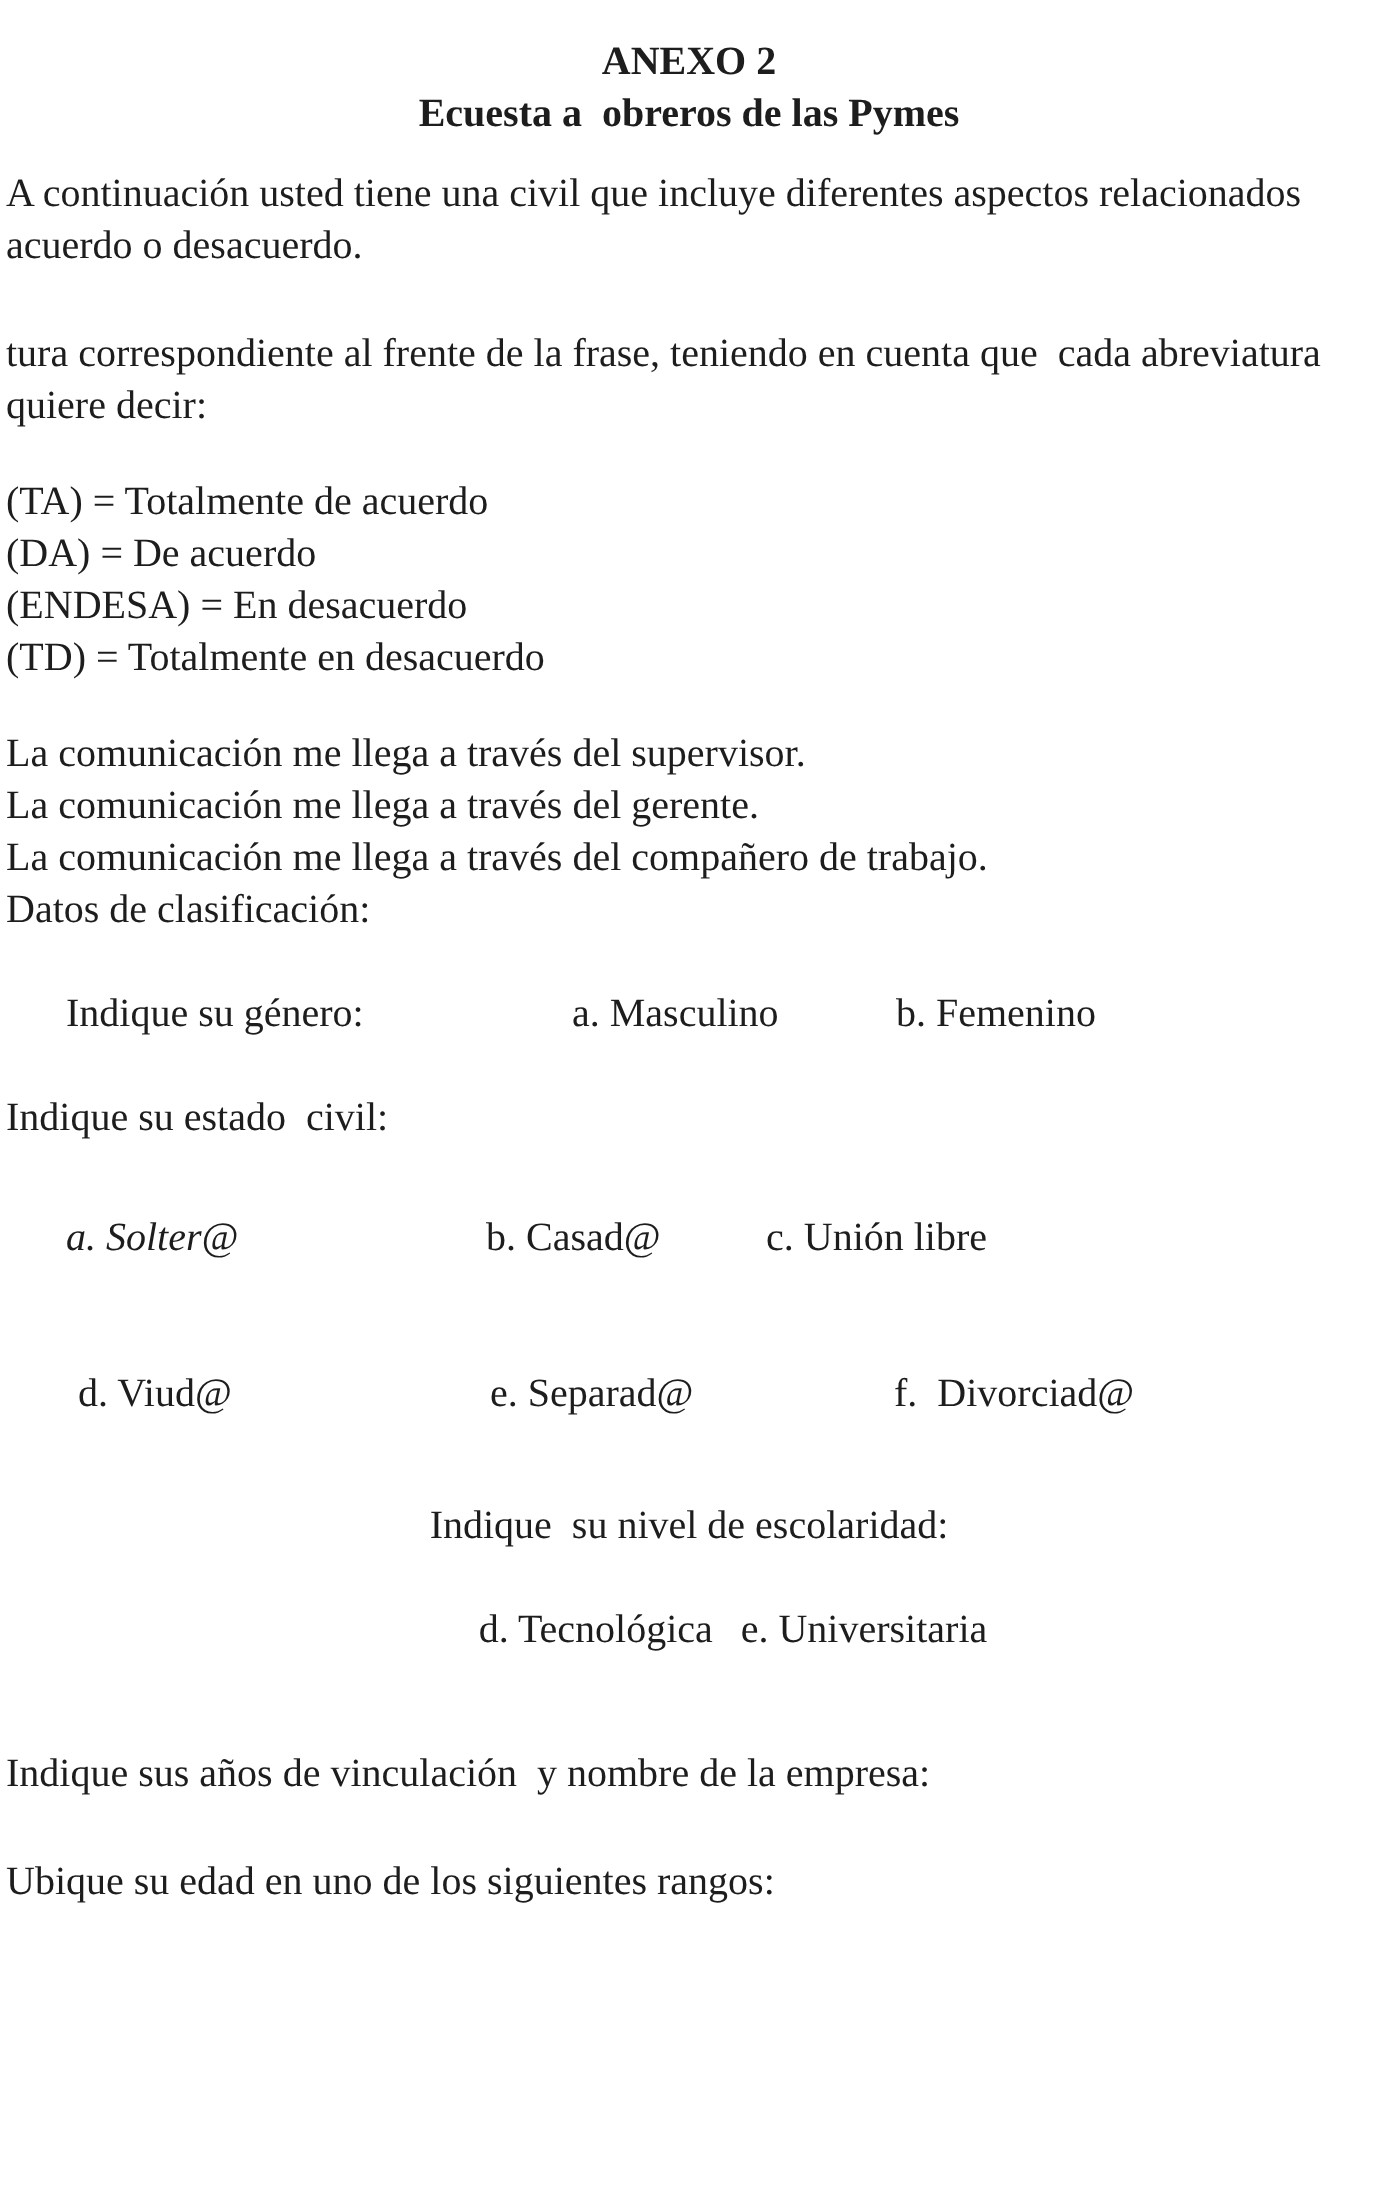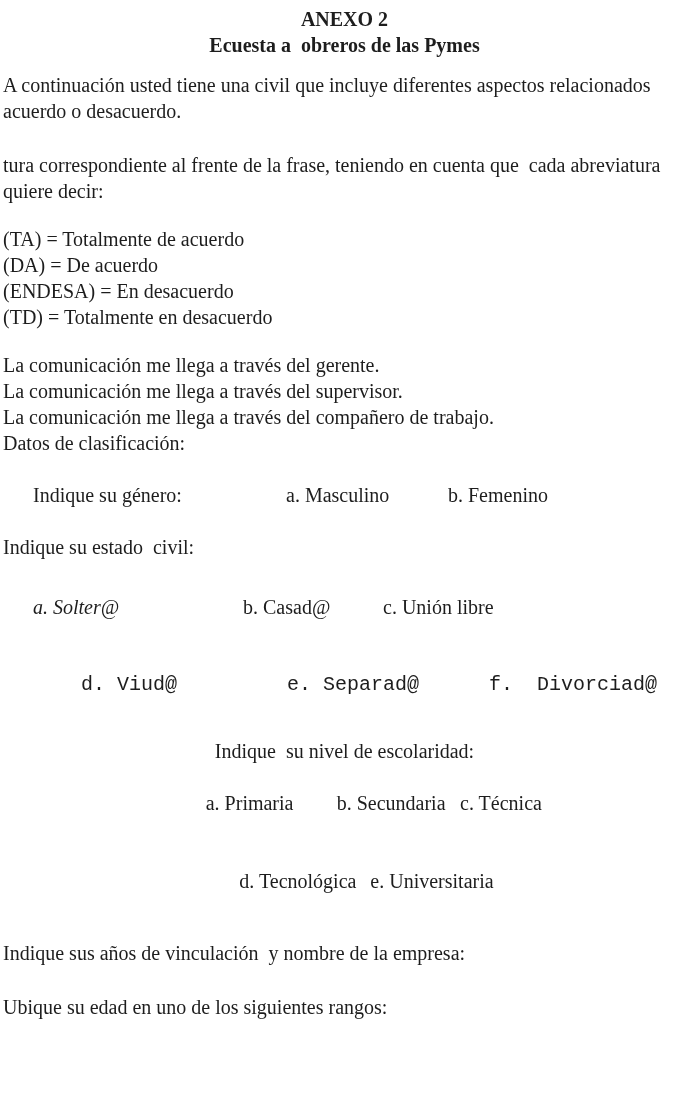--- a/index.html
+++ b/index.html
@@ -10,21 +10,21 @@
   .doc-page {
     position: relative;
     width: 690px;
     height: 1102px;
     background: #ffffff;
     color: #1d1d1d;
     font-family: "Liberation Serif", "DejaVu Serif", serif;
     font-size: 20px;
     line-height: 26px;
     box-sizing: border-box;
-    padding: 6px 4px 0 3px;
+    padding: 18px 4px 0 3px;
     overflow: hidden;
   }
   .line {
     white-space: pre-wrap;
     min-height: 26px;
   }
   .title-block {
     text-align: center;
     font-weight: bold;
   }
@@ -38,21 +38,21 @@
   .vinc-line        { margin-top: 20px; }
   .edad-block       { margin-top: 28px; }
 
   .cell { display: inline-block; white-space: pre-wrap; vertical-align: top; }
   
   .gen-label { width: 253px; }
   .gen-opt1  { width: 162px; }
   
   .ec1-a { width: 210px; font-style: italic; }
   .ec1-b { width: 140px; }
-  .ec2-indent { padding-left: 6px; font-family: Liberation Mono, monospace; }
+  .ec2-indent { padding-left: 6px; }
   .ec2-d { width: 206px; }
   .ec2-e { width: 202px; }
   
   .es-a { width: 145px; }
   .es-b { width: 138px; }
 </style>
 </head>
 <body>
 
 <div class="doc-page">
@@ -73,22 +73,22 @@
   </div>
 
   <div class="abbrev-block">
     <div class="line">(TA) = Totalmente de acuerdo</div>
     <div class="line">(DA) = De acuerdo</div>
     <div class="line">(ENDESA) = En desacuerdo</div>
     <div class="line">(TD) = Totalmente en desacuerdo</div>
   </div>
 
   <div class="comm-block">
+    <div class="line">La comunicación me llega a través del supervisor.</div>
     <div class="line">La comunicación me llega a través del gerente.</div>
-    <div class="line">La comunicación me llega a través del supervisor.</div>
     <div class="line">La comunicación me llega a través del compañero de trabajo.</div>
   </div>
 
   <div class="datos-block">
     <div class="line">Datos de clasificación:</div>
     <div class="line">
       <span class="cell gen-label">Indique su género:</span><span class="cell gen-opt1">a. Masculino</span><span class="cell">b. Femenino</span>
     </div>
     <div class="line">Indique su estado  civil:</div>
   </div>
@@ -98,23 +98,20 @@
       <span class="cell ec1-a">a. Solter@</span><span class="cell ec1-b">b. Casad@</span><span class="cell">c. Unión libre</span>
     </div>
     <div class="line ec2-indent">
       <span class="cell ec2-d">d. Viud@</span><span class="cell ec2-e">e. Separad@</span><span class="cell">f.  Divorciad@</span>
     </div>
   </div>
 
   <div class="escolaridad-block">
     <div class="line">Indique  su nivel de escolaridad:</div>
     <div class="line">
-      <span class="cell es-a">a. Primaria</span><span class="cell es-b">b. Secundaria</span><span class="cell">c. Técnica</span>
-    </div>
-    <div class="line">
       <span class="cell es-a">d. Tecnológica</span><span class="cell">e. Universitaria</span>
     </div>
   </div>
 
   <div class="line vinc-line">Indique sus años de vinculación  y nombre de la empresa:</div>
 
   <div class="edad-block">
     <div class="line">Ubique su edad en uno de los siguientes rangos:</div>
 
   </div>

